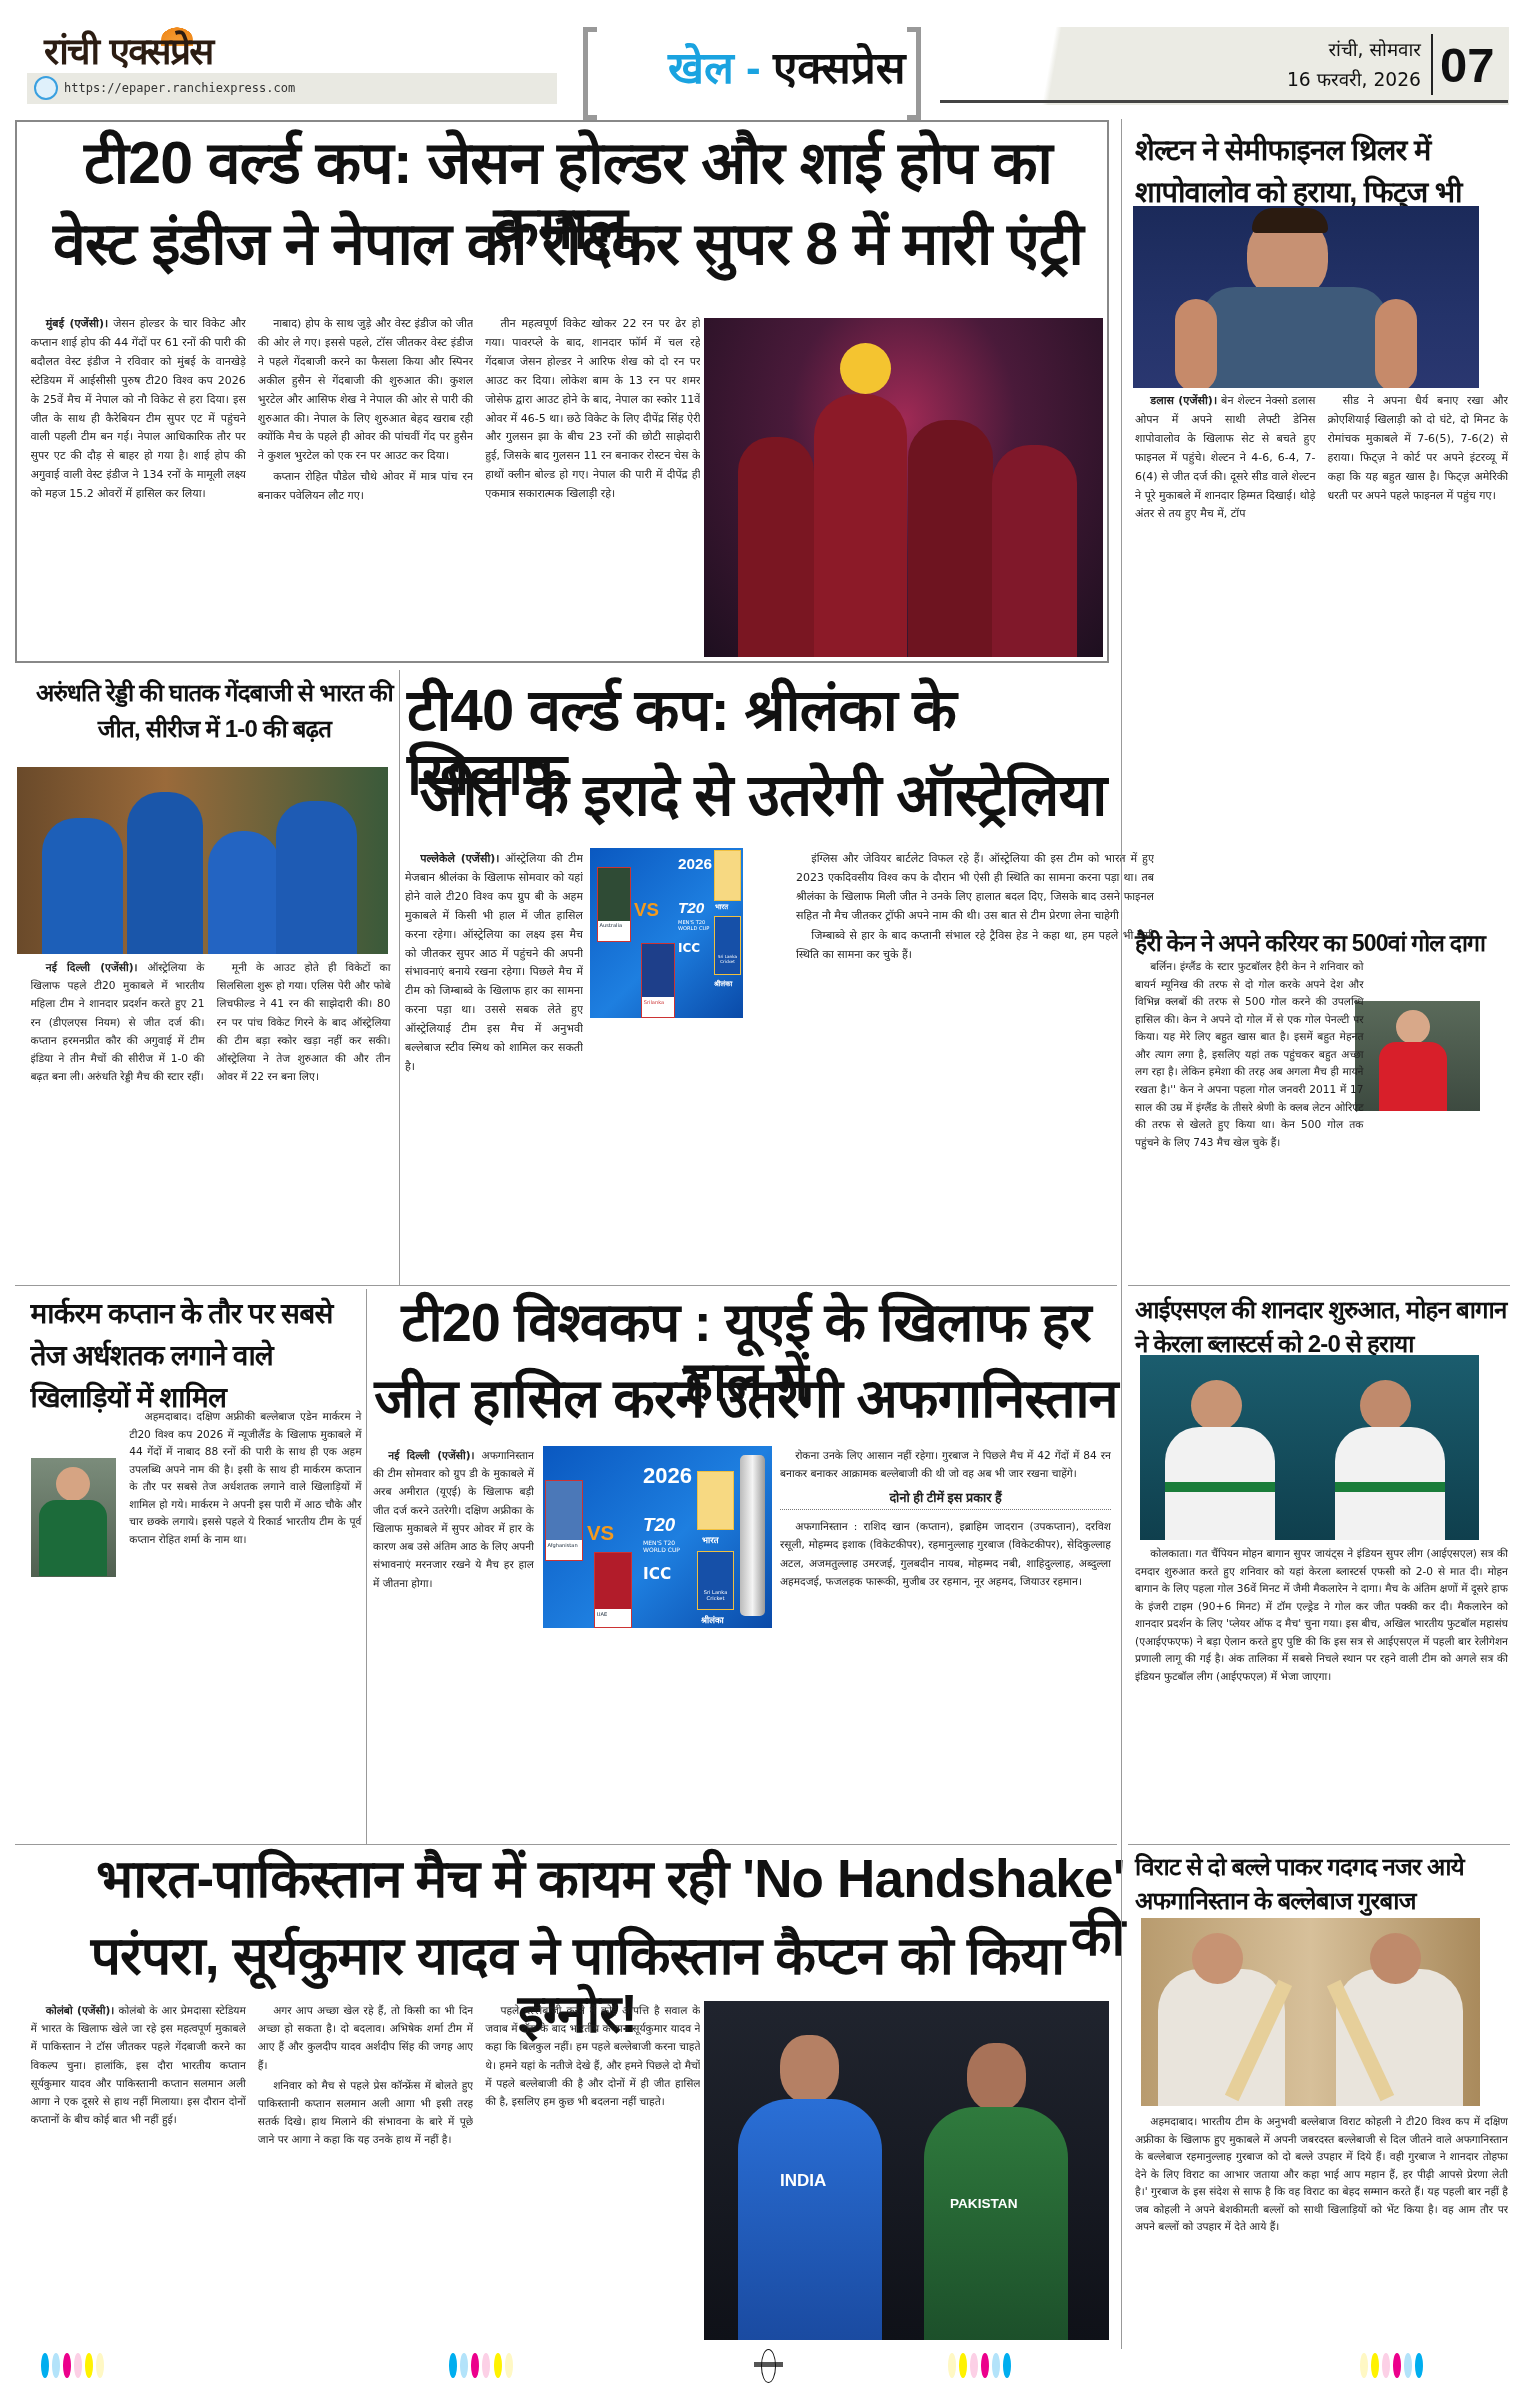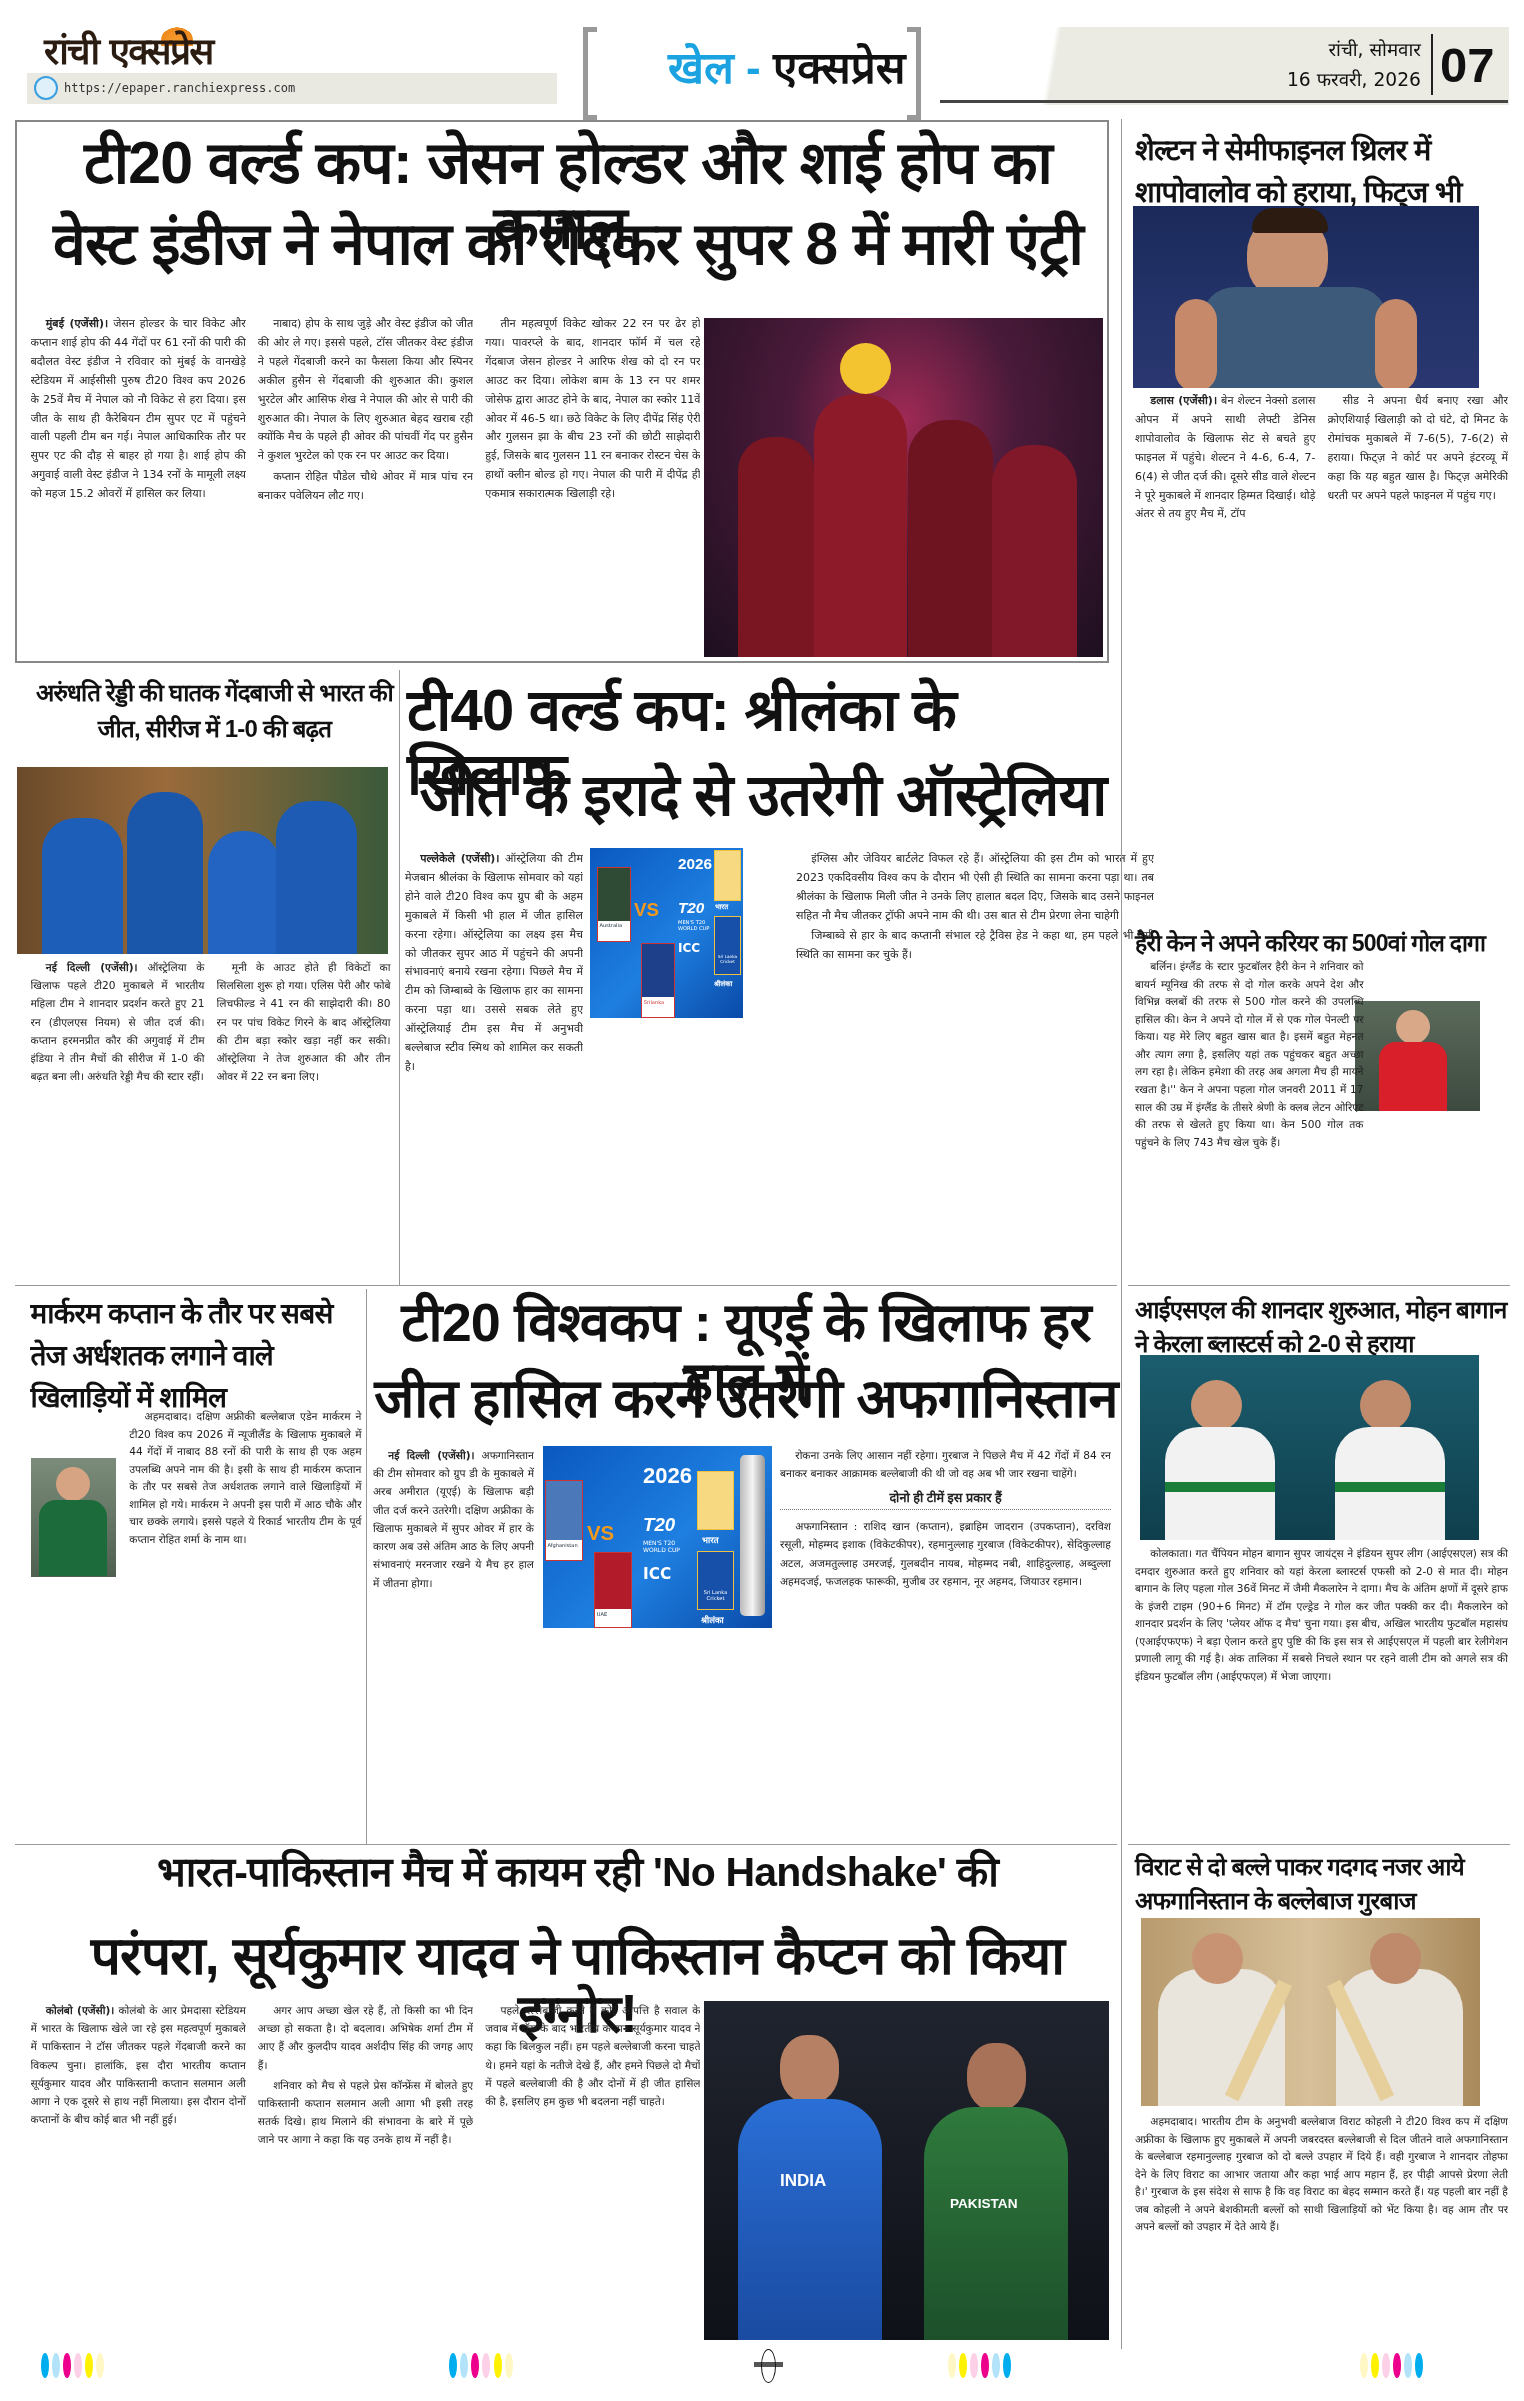--- a/index.html
+++ b/index.html
@@ -222,21 +222,21 @@
   <div class="abs" style="left:25.4px; top:72px; width:110px; height:119px; background:#f2f2f2; border-radius:34px 34px 0 0;"></div>
   <div class="abs" style="left:220px; top:25.4px; width:51px; height:51px; background:#c08a6c; border-radius:50%;"></div>
   <div class="abs" style="left:195px; top:72px; width:110px; height:119px; background:#f2f2f2; border-radius:34px 34px 0 0;"></div>
   <div class="abs" style="left:25.4px; top:127px; width:110px; height:10.2px; background:#1a7d3a;"></div>
   <div class="abs" style="left:195px; top:127px; width:110px; height:10.2px; background:#1a7d3a;"></div>
 </div>
 <div class="abs col" style="left:1135px; top:1545px; width:373px; height:297px; font-size:10.6px; line-height:1.66;">
   <p>कोलकाता। गत चैंपियन मोहन बागान सुपर जायंट्स ने इंडियन सुपर लीग (आईएसएल) सत्र की दमदार शुरुआत करते हुए शनिवार को यहां केरला ब्लास्टर्स एफसी को 2-0 से मात दी। मोहन बागान के लिए पहला गोल 36वें मिनट में जैमी मैकलारेन ने दागा। मैच के अंतिम क्षणों में दूसरे हाफ के इंजरी टाइम (90+6 मिनट) में टॉम एल्ड्रेड ने गोल कर जीत पक्की कर दी। मैकलारेन को शानदार प्रदर्शन के लिए 'प्लेयर ऑफ द मैच' चुना गया। इस बीच, अखिल भारतीय फुटबॉल महासंघ (एआईएफएफ) ने बड़ा ऐलान करते हुए पुष्टि की कि इस सत्र से आईएसएल में पहली बार रेलीगेशन प्रणाली लागू की गई है। अंक तालिका में सबसे निचले स्थान पर रहने वाली टीम को अगले सत्र की इंडियन फुटबॉल लीग (आईएफएल) में भेजा जाएगा।</p>
 </div>
 
-<div class="abs hl" style="left:30.5px; top:1850px; width:1094px; font-size:41px; line-height:1.1; text-align:center;">भारत-पाकिस्तान मैच में कायम रही 'No Handshake' की</div>
+<div class="abs hl" style="left:30.5px; top:1850px; width:1094px; font-size:53px; line-height:1.1; text-align:right;">भारत-पाकिस्तान मैच में कायम रही 'No Handshake' की</div>
 <div class="abs hl" style="left:30.5px; top:1927px; width:1094px; font-size:53px; line-height:1.1; text-align:center;">परंपरा, सूर्यकुमार यादव ने पाकिस्तान कैप्टन को किया इग्नोर!</div>
 
 <div class="abs cols" style="left:30.5px; top:2001px; width:670px; height:339px;">
   <div class="col" style="font-size:10.6px;">
     <p><span class="dateline">कोलंबो (एजेंसी)।</span> <span>कोलंबो के आर प्रेमदासा स्टेडियम में भारत के खिलाफ खेले जा रहे इस महत्वपूर्ण मुकाबले में पाकिस्तान ने टॉस जीतकर पहले गेंदबाजी करने का विकल्प चुना। हालांकि, इस दौरा भारतीय कप्तान सूर्यकुमार यादव और पाकिस्तानी कप्तान सलमान अली आगा ने एक दूसरे से हाथ नहीं मिलाया। इस दौरान दोनों कप्तानों के बीच कोई बात भी नहीं हुई।</span></p>
   </div>
   <div class="col" style="font-size:10.6px;">
     <p>अगर आप अच्छा खेल रहे हैं, तो किसी का भी दिन अच्छा हो सकता है। दो बदलाव। अभिषेक शर्मा टीम में आए हैं और कुलदीप यादव अर्शदीप सिंह की जगह आए हैं।</p>
     <p>शनिवार को मैच से पहले प्रेस कॉन्फ्रेंस में बोलते हुए पाकिस्तानी कप्तान सलमान अली आगा भी इसी तरह सतर्क दिखे। हाथ मिलाने की संभावना के बारे में पूछे जाने पर आगा ने कहा कि यह उनके हाथ में नहीं है।</p>
   </div>

